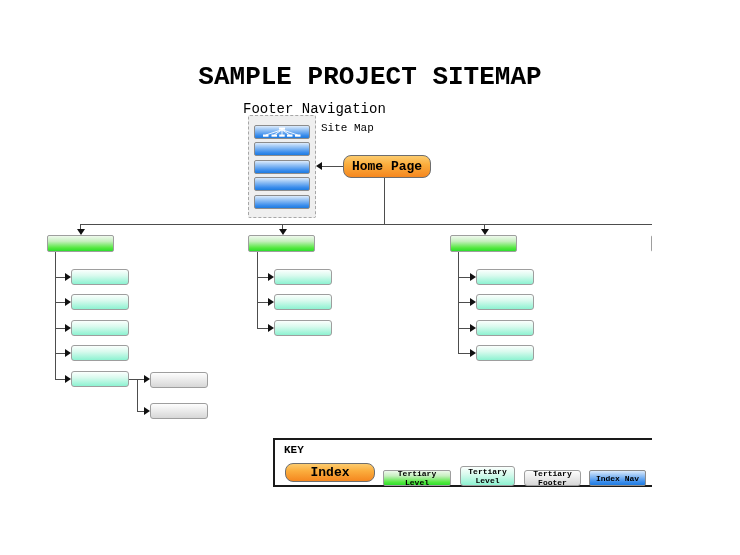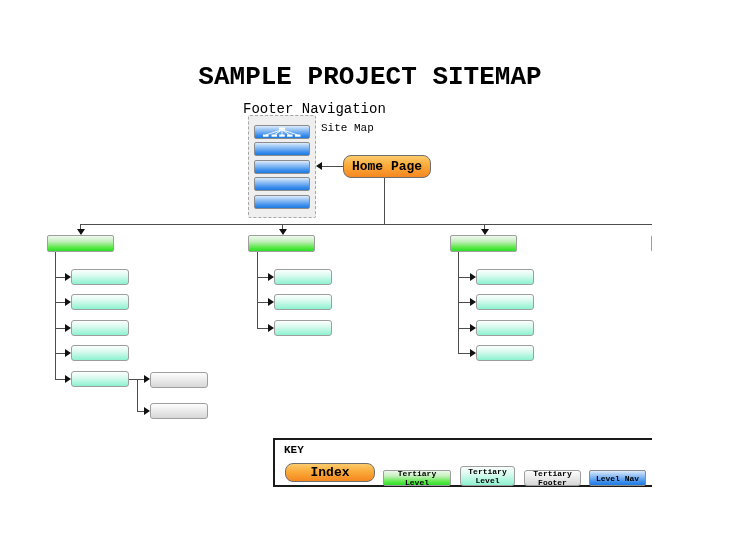--- a/index.html
+++ b/index.html
@@ -120,21 +120,21 @@
     <div class="key-item ki-primary bar-green">
       <span>Tertiary Level</span>
     </div>
     <div class="key-item ki-secondary bar-mint">
       <span>Tertiary Level</span>
     </div>
     <div class="key-item ki-tertiary bar-gray">
       <span>Tertiary Footer</span>
     </div>
     <div class="key-item ki-footer bar-blue">
-      <span>Level Nav</span>
+      <span>Index Nav</span>
     </div>
     <div class="key-item ki-sitemap bar-blue">
       <span>Site Map</span>
       <svg class="glyph" width="40" height="8" viewBox="0 0 40 11">
         <g stroke="#ffffff" stroke-width="0.9">
           <line x1="20" y1="2.7" x2="3.7" y2="8"></line>
           <line x1="20" y1="2.7" x2="12.2" y2="8"></line>
           <line x1="20" y1="2.7" x2="20" y2="8"></line>
           <line x1="20" y1="2.7" x2="27.7" y2="8"></line>
           <line x1="20" y1="2.7" x2="35.7" y2="8"></line>

